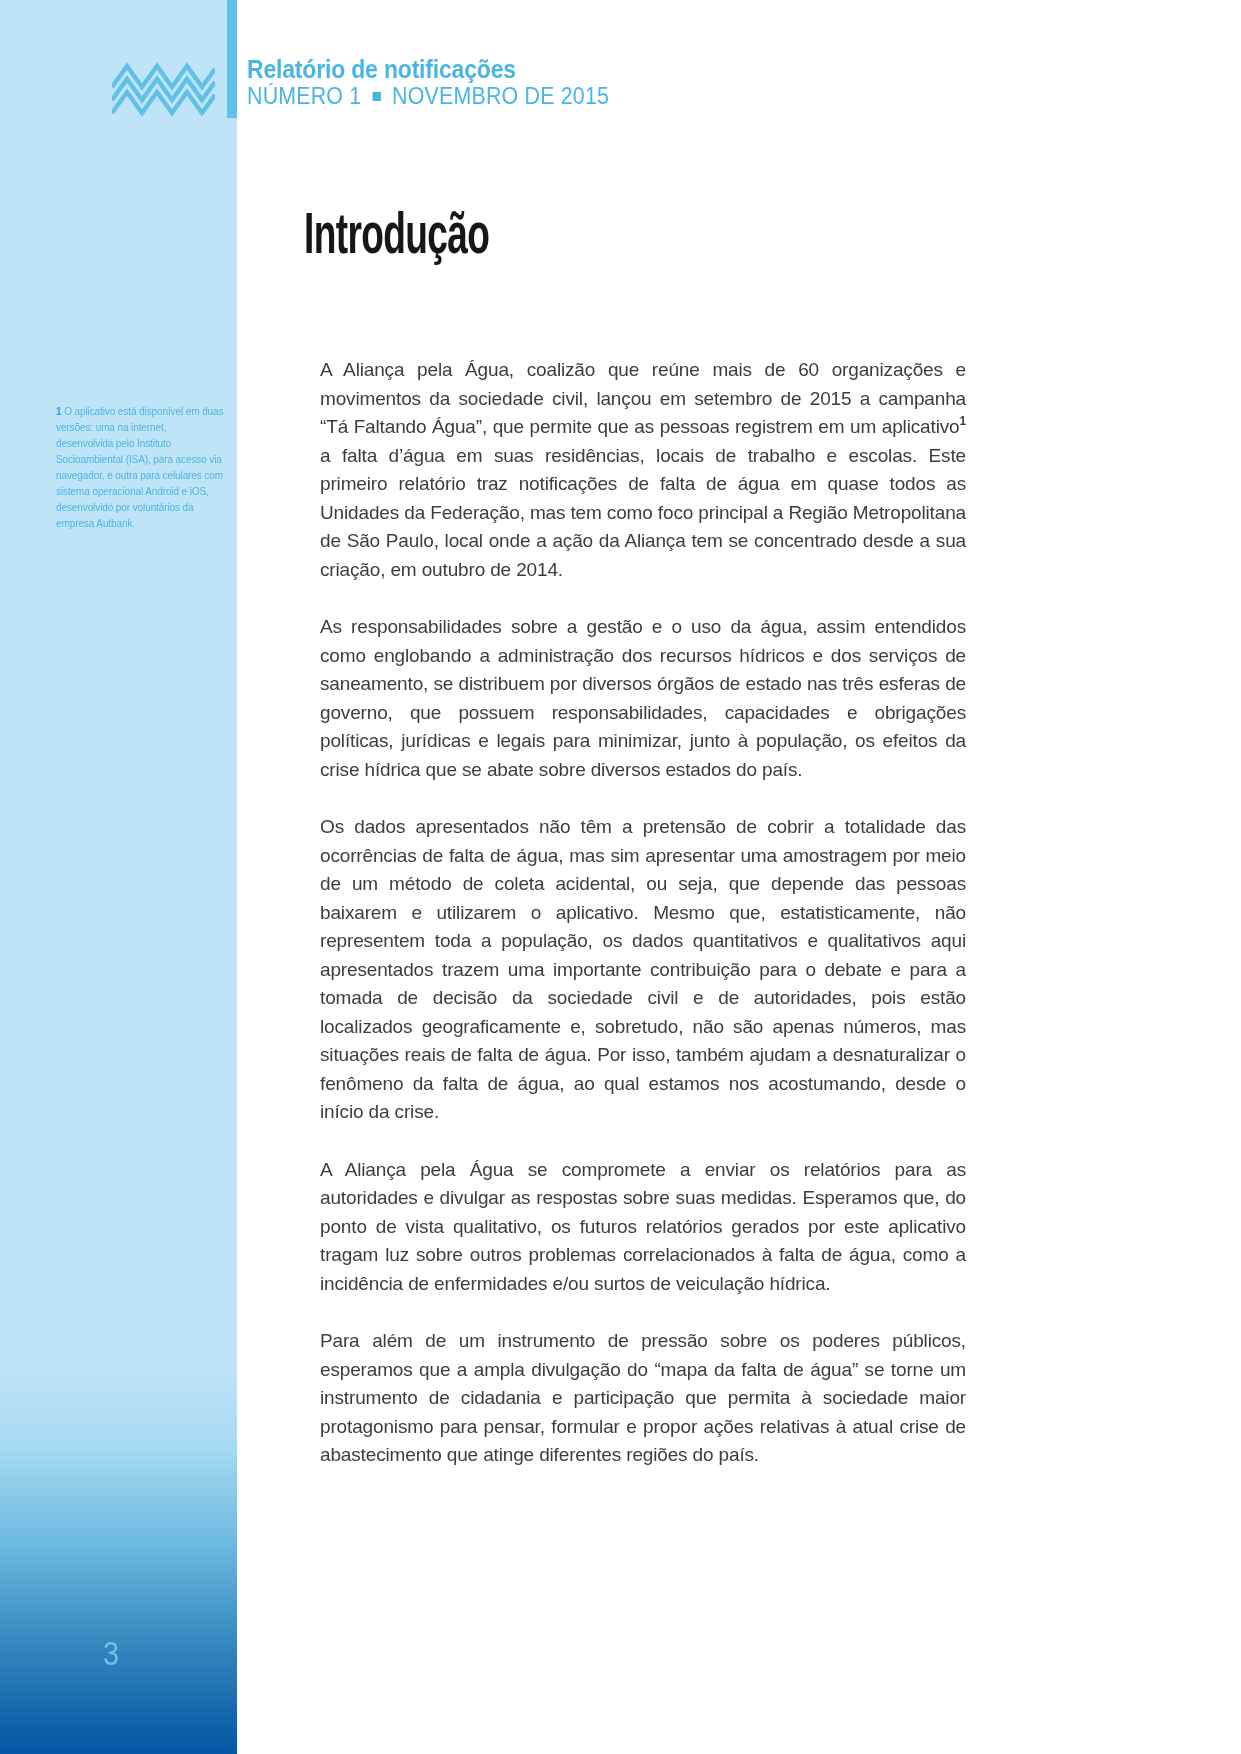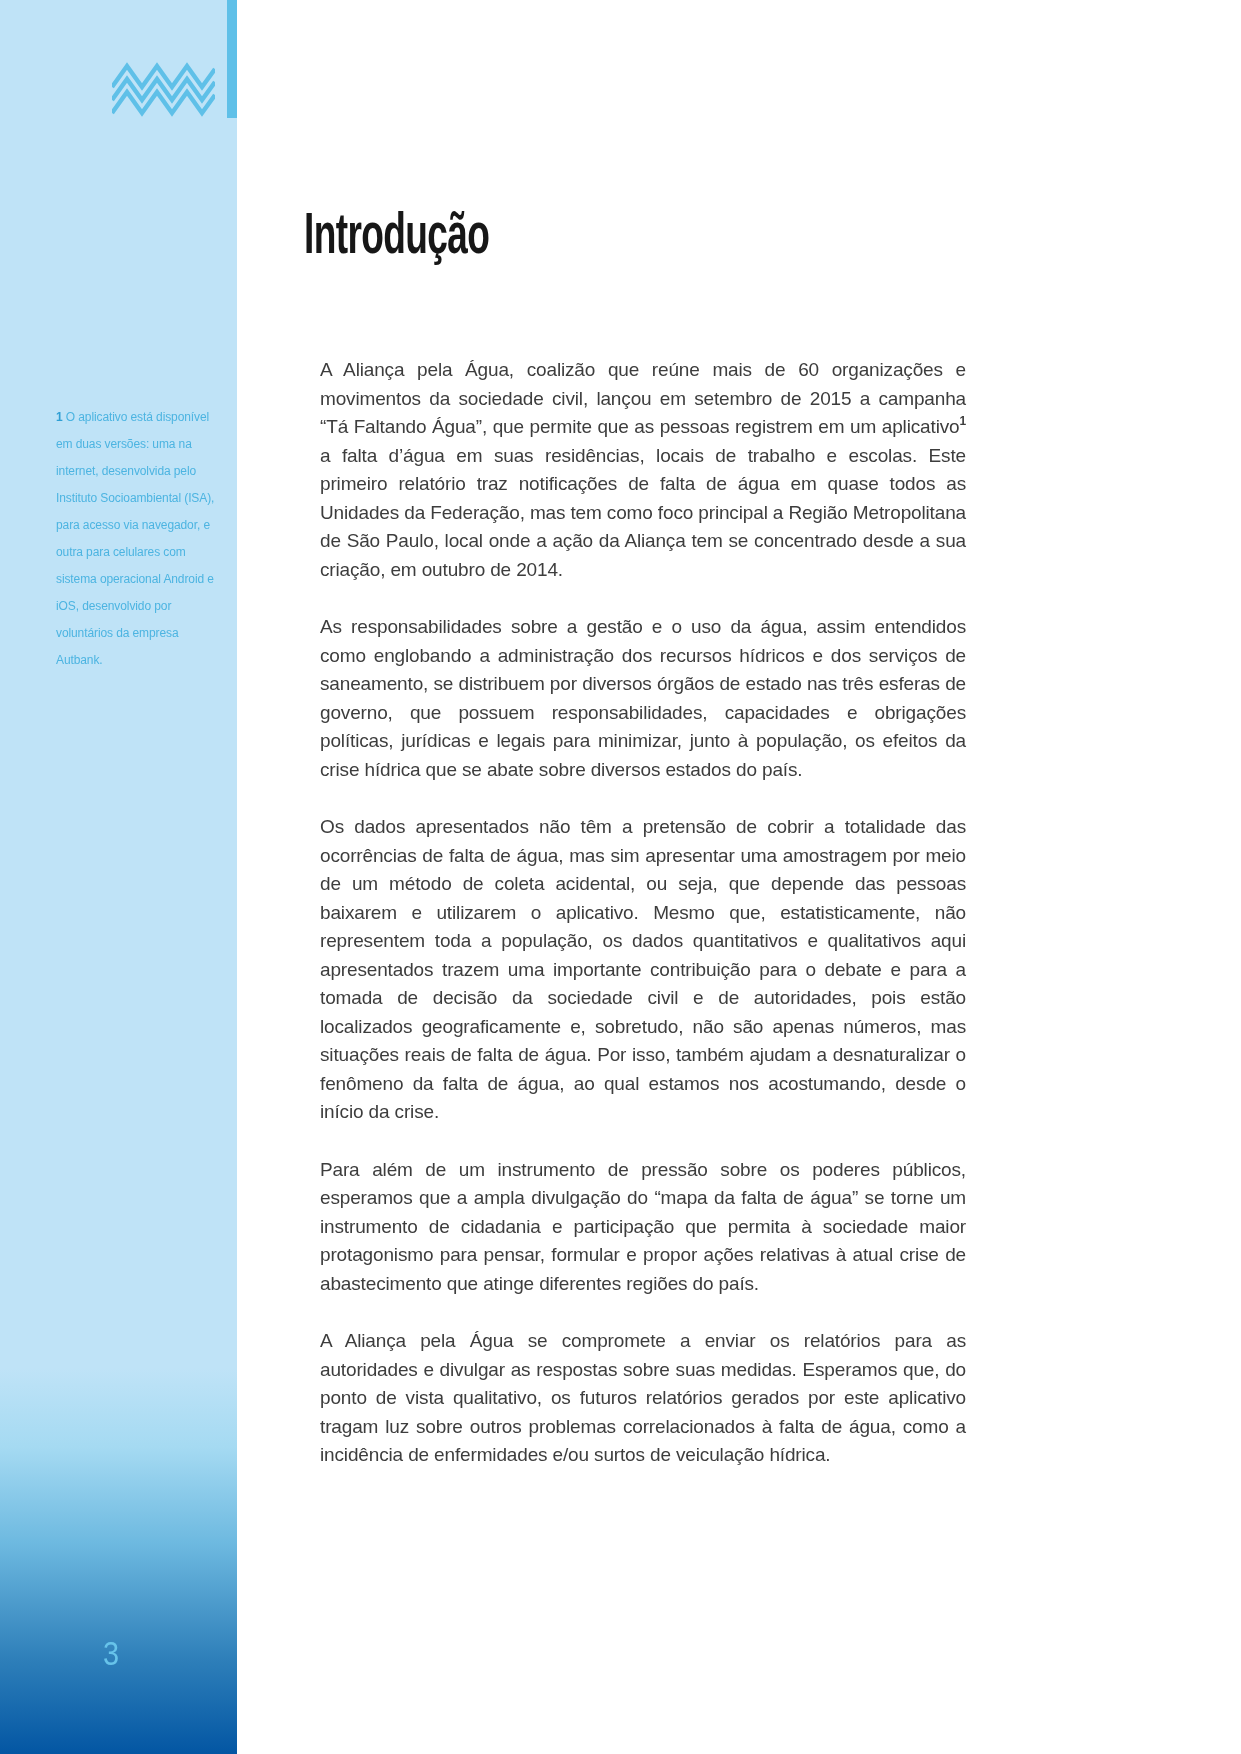--- a/index.html
+++ b/index.html
@@ -34,22 +34,22 @@
     position: absolute;
     left: 227px; top: 0;
     width: 10px; height: 118px;
     background: var(--logo_blue, #5fc0e8);
   }
   .footnote {
     position: absolute;
     left: 56px; top: 404px;
     width: 168px;
     color: var(--footnote_blue, #4cb4e1);
-    font-size: 12px;
-    line-height: 27px;
+    font-size: 10px;
+    line-height: 16px;
     letter-spacing: -0.1px;
   }
   .fn-marker { font-weight: 700; color: #2f9fd4; }
   .page-number {
     position: absolute;
     left: 103px; top: 1634px;
     color: var(--pagenum_blue, #67c3ea);
     font-size: 34px;
     font-weight: 400;
     transform: scaleX(0.85);
@@ -139,25 +139,33 @@
     </div>
     <div class="accent-bar"></div>
 
     <div class="footnote">
       <span class="fn-marker">1</span><span> O aplicativo está disponível em duas versões: uma na internet, desenvolvida pelo Instituto Socioambiental (ISA), para acesso via navegador, e outra para celulares com sistema operacional Android e iOS, desenvolvido por voluntários da empresa Autbank.</span>
     </div>
 
     <div class="page-number">3</div>
   </aside>
 
+  <header class="header-text">
+    <div class="header-title">Relatório de notificações</div>
+    <div class="header-subtitle">
+      <span>NÚMERO 1</span>
+      <span class="square-bullet"></span>
+      <span>NOVEMBRO DE 2015</span>
+    </div>
+  </header>
 
   <main class="main">
     <h1 class="article-title">Introdução</h1>
 
     <p><span>A Aliança pela Água, coalizão que reúne mais de 60 organizações e movimentos da sociedade civil, lançou em setembro de 2015 a campanha “Tá Faltando Água”, que permite que as pessoas registrem em um aplicativo</span><sup>1</sup><span> a falta d’água em suas residências, locais de trabalho e escolas. Este primeiro relatório traz notificações de falta de água em quase todos as Unidades da Federação, mas tem como foco principal a Região Metropolitana de São Paulo, local onde a ação da Aliança tem se concentrado desde a sua criação, em outubro de 2014.</span></p>
 
     <p>As responsabilidades sobre a gestão e o uso da água, assim entendidos como englobando a administração dos recursos hídricos e dos serviços de saneamento, se distribuem por diversos órgãos de estado nas três esferas de governo, que possuem responsabilidades, capacidades e obrigações políticas, jurídicas e legais para minimizar, junto à população, os efeitos da crise hídrica que se abate sobre diversos estados do país.</p>
     <p>Os dados apresentados não têm a pretensão de cobrir a totalidade das ocorrências de falta de água, mas sim apresentar uma amostragem por meio de um método de coleta acidental, ou seja, que depende das pessoas baixarem e utilizarem o aplicativo. Mesmo que, estatisticamente, não representem toda a população, os dados quantitativos e qualitativos aqui apresentados trazem uma importante contribuição para o debate e para a tomada de decisão da sociedade civil e de autoridades, pois estão localizados geograficamente e, sobretudo, não são apenas números, mas situações reais de falta de água. Por isso, também ajudam a desnaturalizar o fenômeno da falta de água, ao qual estamos nos acostumando, desde o início da crise.</p>
+    <p>A Aliança pela Água se compromete a enviar os relatórios para as autoridades e divulgar as respostas sobre suas medidas. Esperamos que, do ponto de vista qualitativo, os futuros relatórios gerados por este aplicativo tragam luz sobre outros problemas correlacionados à falta de água, como a incidência de enfermidades e/ou surtos de veiculação hídrica.</p>
     <p>Para além de um instrumento de pressão sobre os poderes públicos, esperamos que a ampla divulgação do “mapa da falta de água” se torne um instrumento de cidadania e participação que permita à sociedade maior protagonismo para pensar, formular e propor ações relativas à atual crise de abastecimento que atinge diferentes regiões do país.</p>
-    <p>A Aliança pela Água se compromete a enviar os relatórios para as autoridades e divulgar as respostas sobre suas medidas. Esperamos que, do ponto de vista qualitativo, os futuros relatórios gerados por este aplicativo tragam luz sobre outros problemas correlacionados à falta de água, como a incidência de enfermidades e/ou surtos de veiculação hídrica.</p>
   </main>
 
 </div>
 
 </body></html>

